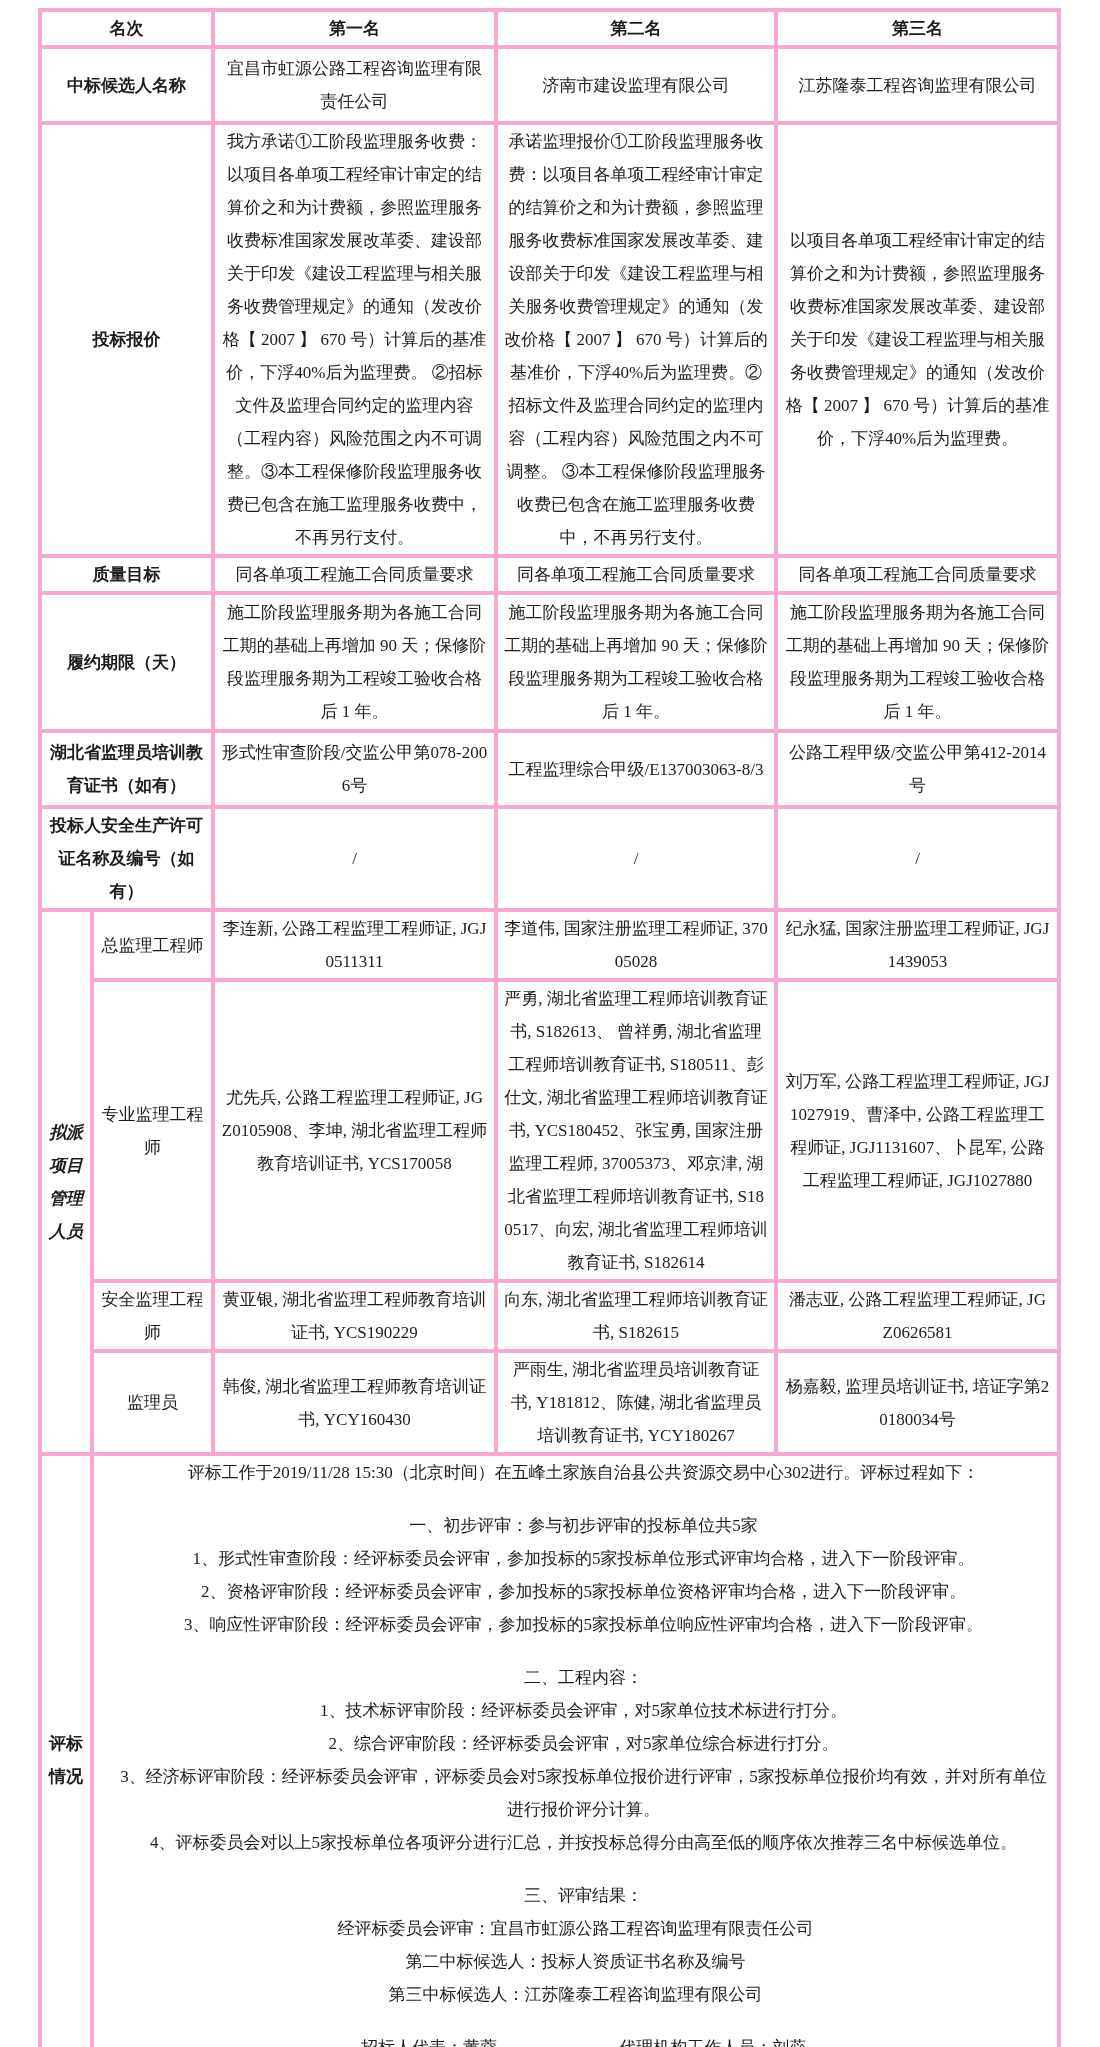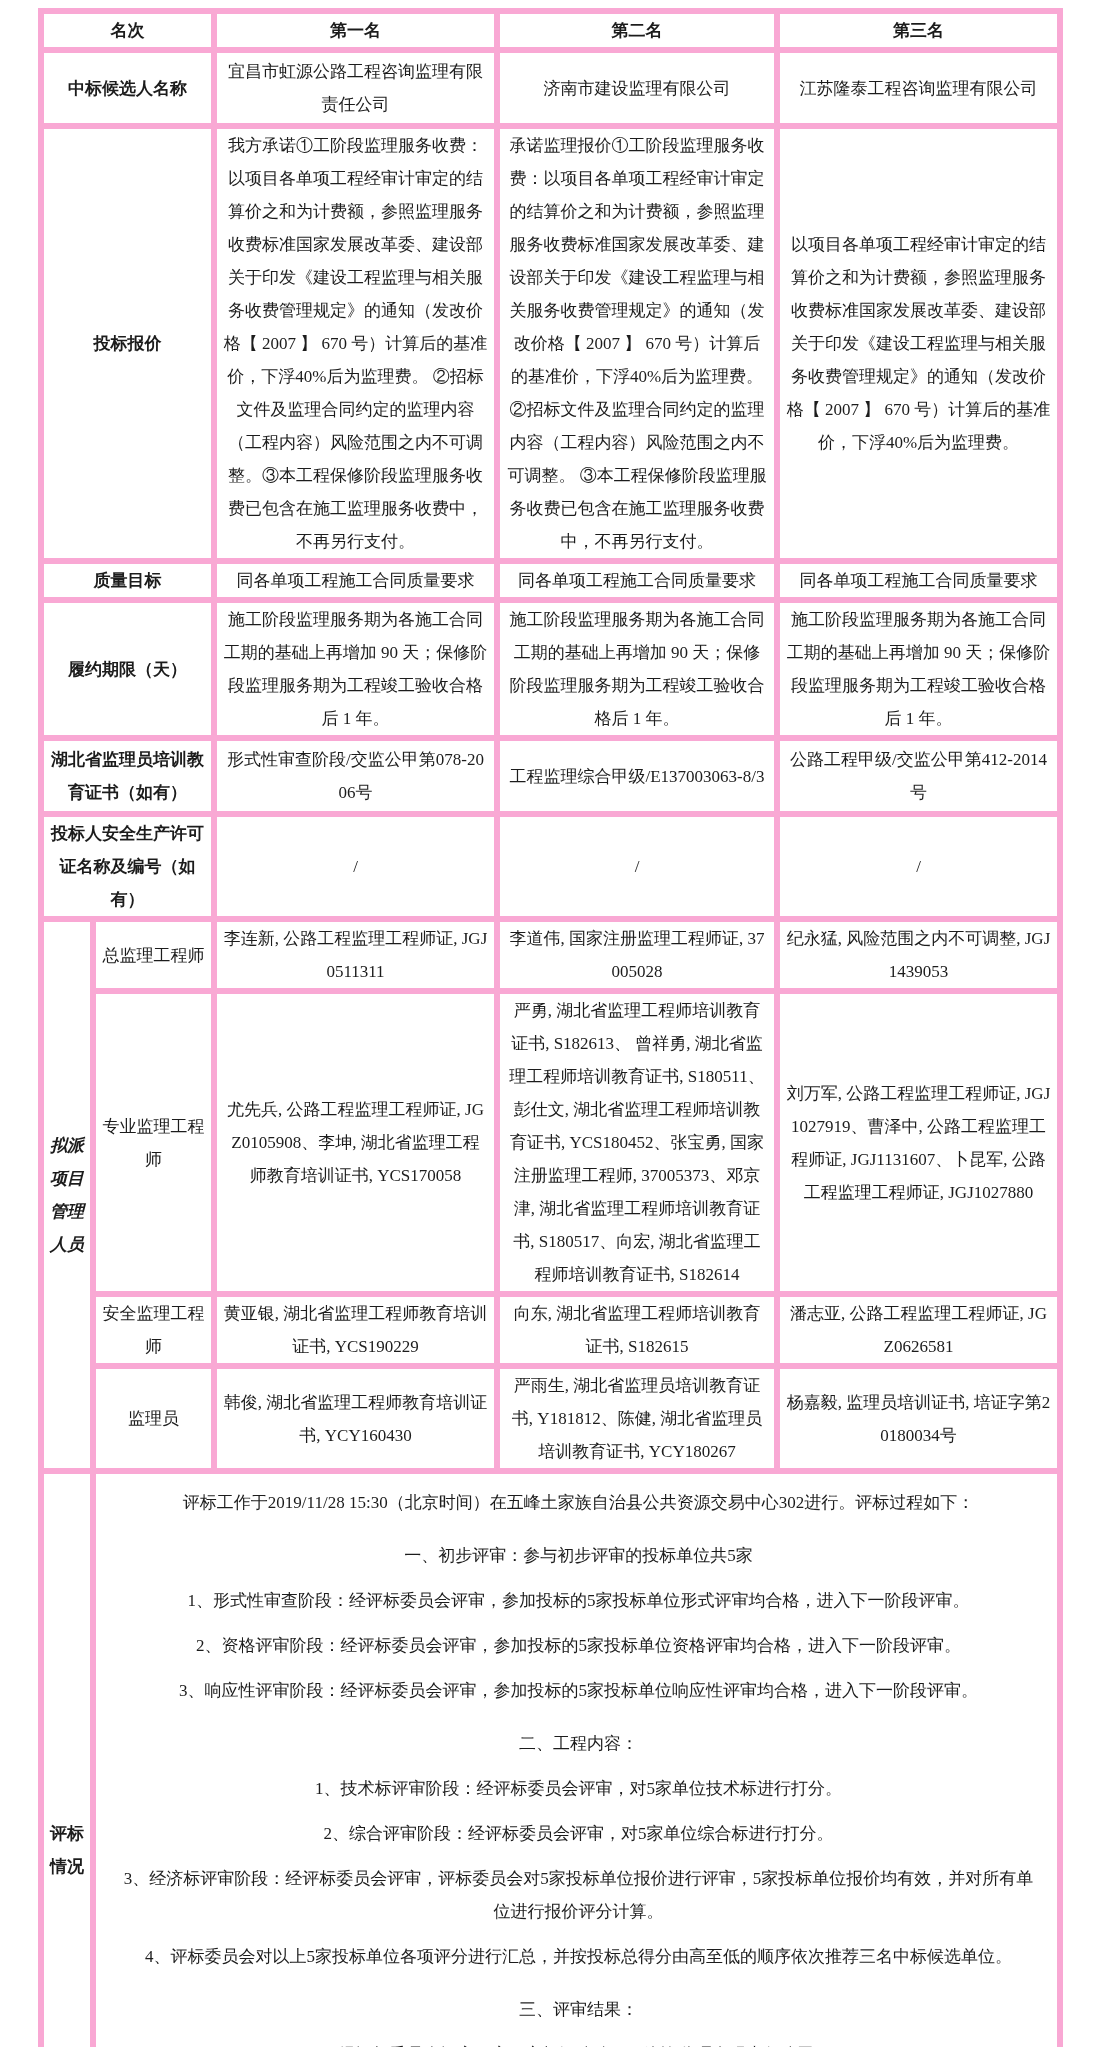--- a/index.html
+++ b/index.html
@@ -1,31 +1,31 @@
 <!DOCTYPE html>
 <html><head>
 <meta charset="utf-8">
 <style>
   html,body{margin:0;padding:0;background:#ffffff;}
   body{font-family:"Liberation Serif","DejaVu Serif",serif;color:#1c1c1c;}
   .sheet{width:1100px;height:2047px;background:#fff;position:relative;overflow:hidden;}
   table.doc{border-collapse:collapse;table-layout:fixed;margin:8px 0 0 38px;width:1021px;
             border:2px solid #5e5e5e;}
-  table.doc td,table.doc th{border:6px solid #f9a8d4;padding:0 6px;vertical-align:middle;
+  table.doc td,table.doc th{border:4px solid #f9a8d4;padding:0 6px;vertical-align:middle;
             font-size:17px;line-height:33px;text-align:center;word-break:break-all;}
   th.hd{font-weight:bold;font-size:17px;line-height:24px;border-bottom:2px solid #666;}
   td.lbl{font-weight:bold;line-height:33px;}
   td.content{}
   td.person{font-size:16px;}
   td.rolelbl{font-weight:normal;font-size:17px;padding:2px 10px;}
   td.grouplbl{font-weight:bold;padding:2px 8px;line-height:42px;font-style:italic;}
   td.evallbl{font-weight:bold;padding:2px 2px;line-height:30px;vertical-align:middle;}
   td.evalcell{text-align:left;vertical-align:top;font-size:15.5px;line-height:23px;
               word-break:normal;padding:12px 14px 8px 10px;}
-  .evline{margin:12px;}
+  .evline{margin:0;}
   .ind{margin-left:16px;}
   .gap{margin-top:20px;}
   .sigrow{margin-top:20px;}
   .sigleft{display:inline-block;margin-left:16px;}
   .sigright{display:inline-block;margin-left:118px;}
 </style>
 </head>
 <body>
 
 <div class="sheet">
@@ -86,21 +86,21 @@
       <td class="content">/</td>
       <td class="content">/</td>
       <td class="content">/</td>
     </tr>
 
     <tr style="height:70px">
       <td class="grouplbl" rowspan="4">拟派项目管理人员</td>
       <td class="rolelbl">总监理工程师</td>
       <td class="person">李连新, 公路工程监理工程师证, JGJ0511311</td>
       <td class="person">李道伟, 国家注册监理工程师证, 37005028</td>
-      <td class="person">纪永猛, 风险范围之内不可调整, JGJ1439053</td>
+      <td class="person">纪永猛, 国家注册监理工程师证, JGJ1439053</td>
     </tr>
 
     <tr style="height:298px">
       <td class="rolelbl">专业监理工程师</td>
       <td class="person">尤先兵, 公路工程监理工程师证, JGZ0105908、李坤, 湖北省监理工程师教育培训证书, YCS170058</td>
       <td class="person">严勇, 湖北省监理工程师培训教育证书, S182613、 曾祥勇, 湖北省监理工程师培训教育证书, S180511、彭仕文, 湖北省监理工程师培训教育证书, YCS180452、张宝勇, 国家注册监理工程师, 37005373、邓京津, 湖北省监理工程师培训教育证书, S180517、向宏, 湖北省监理工程师培训教育证书, S182614</td>
       <td class="person">刘万军, 公路工程监理工程师证, JGJ1027919、曹泽中, 公路工程监理工程师证, JGJ1131607、卜昆军, 公路工程监理工程师证, JGJ1027880</td>
     </tr>
 
     <tr style="height:66px">

